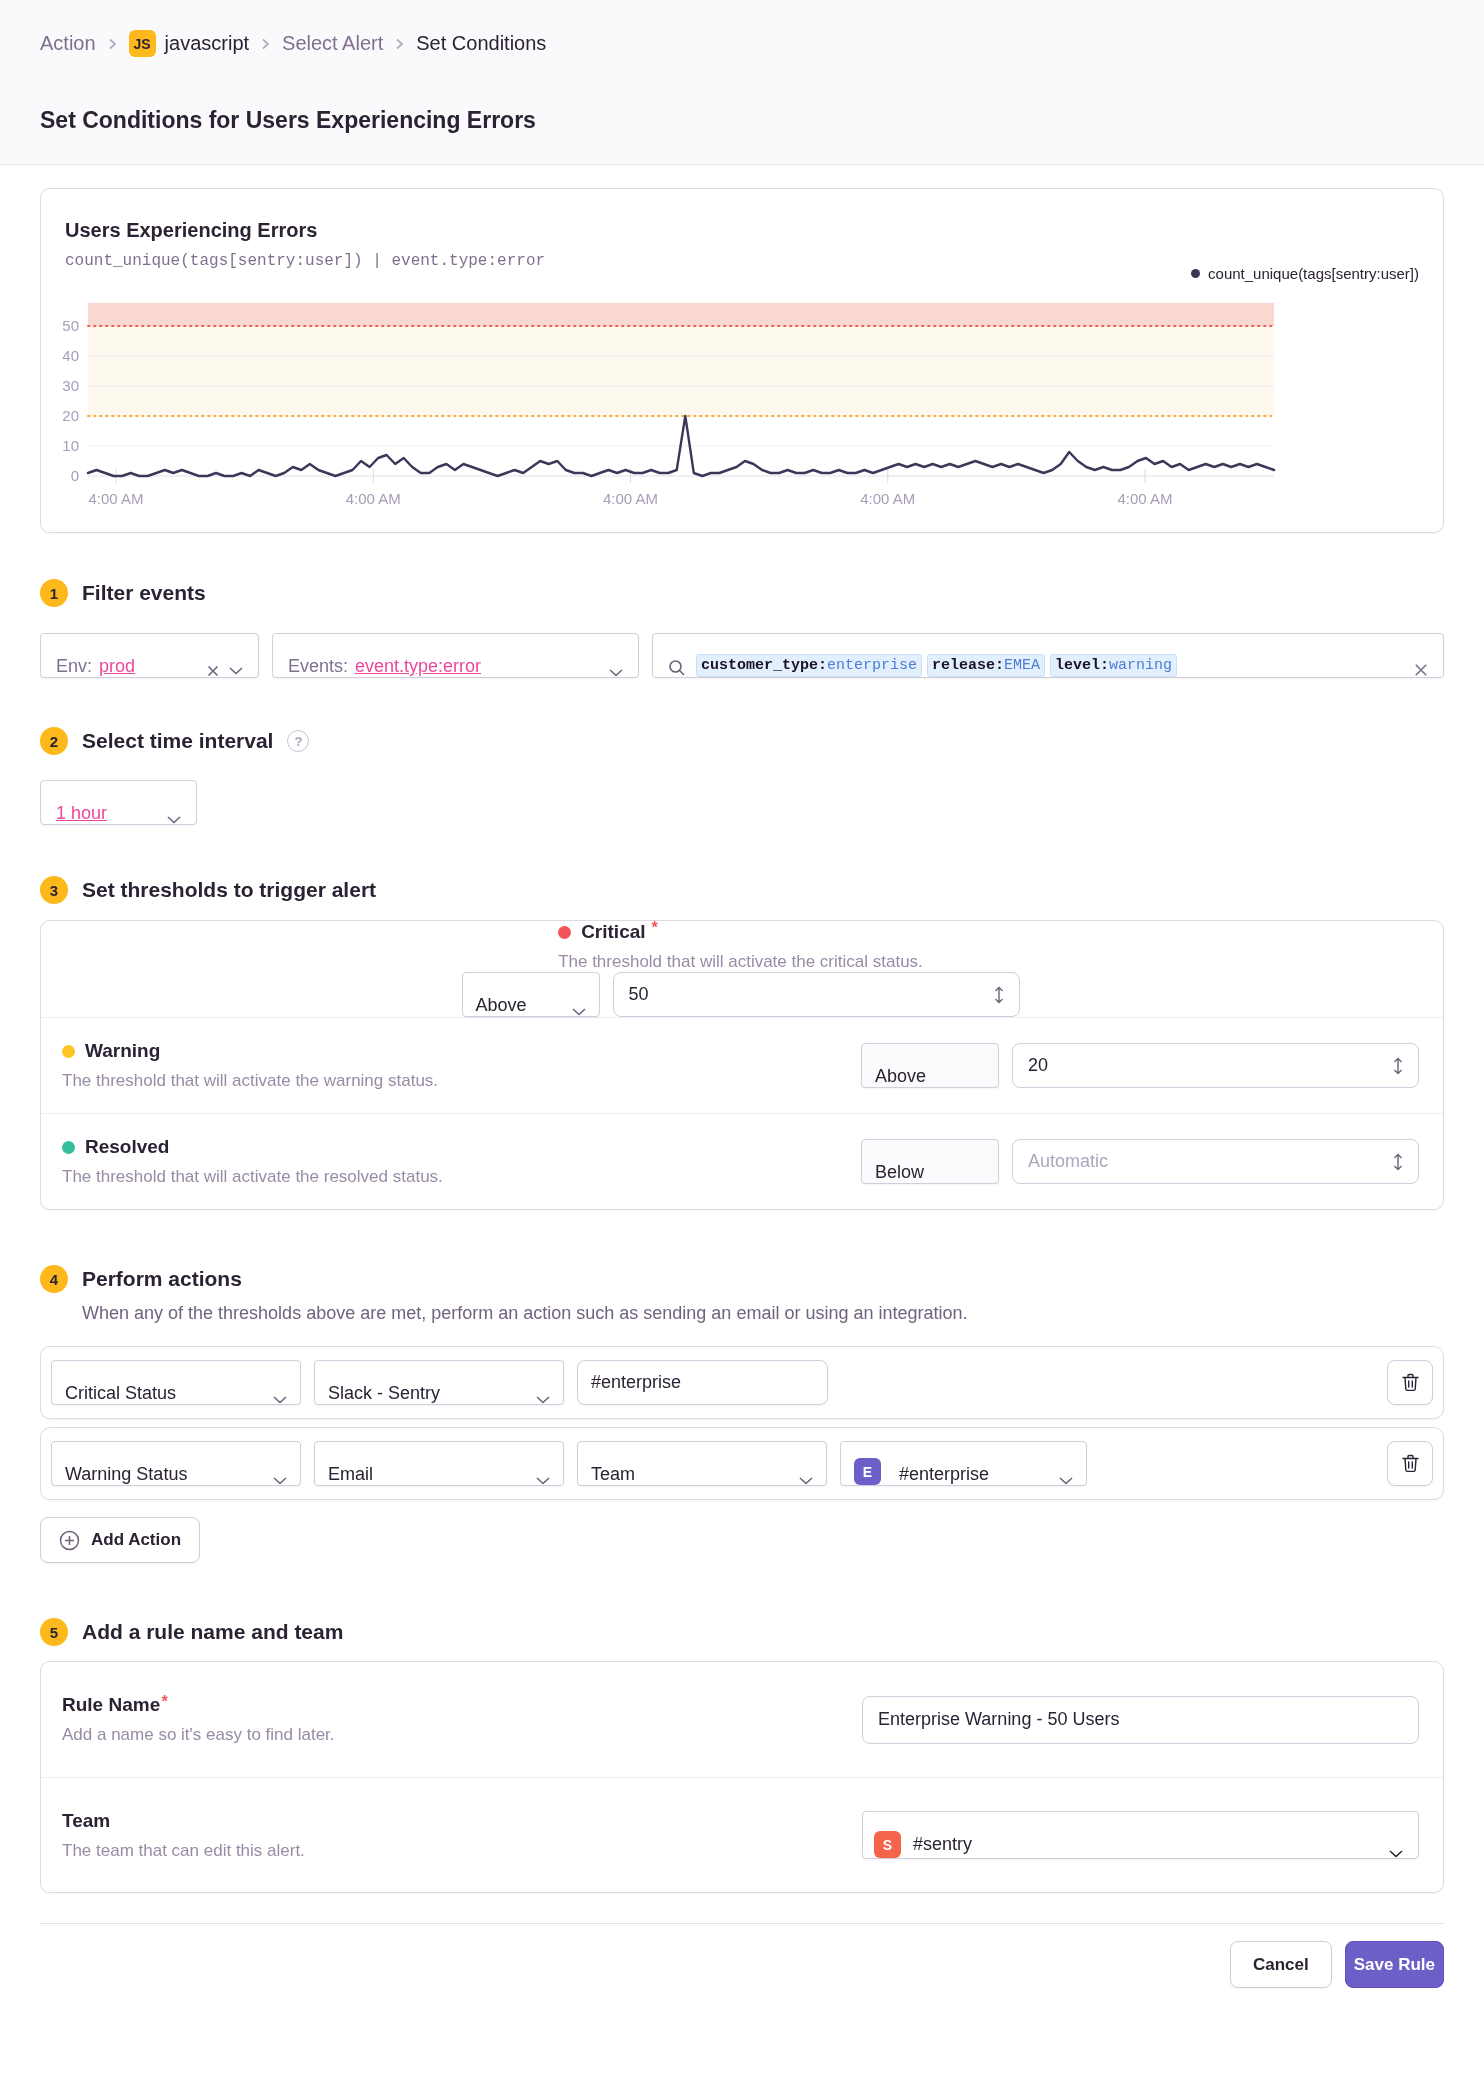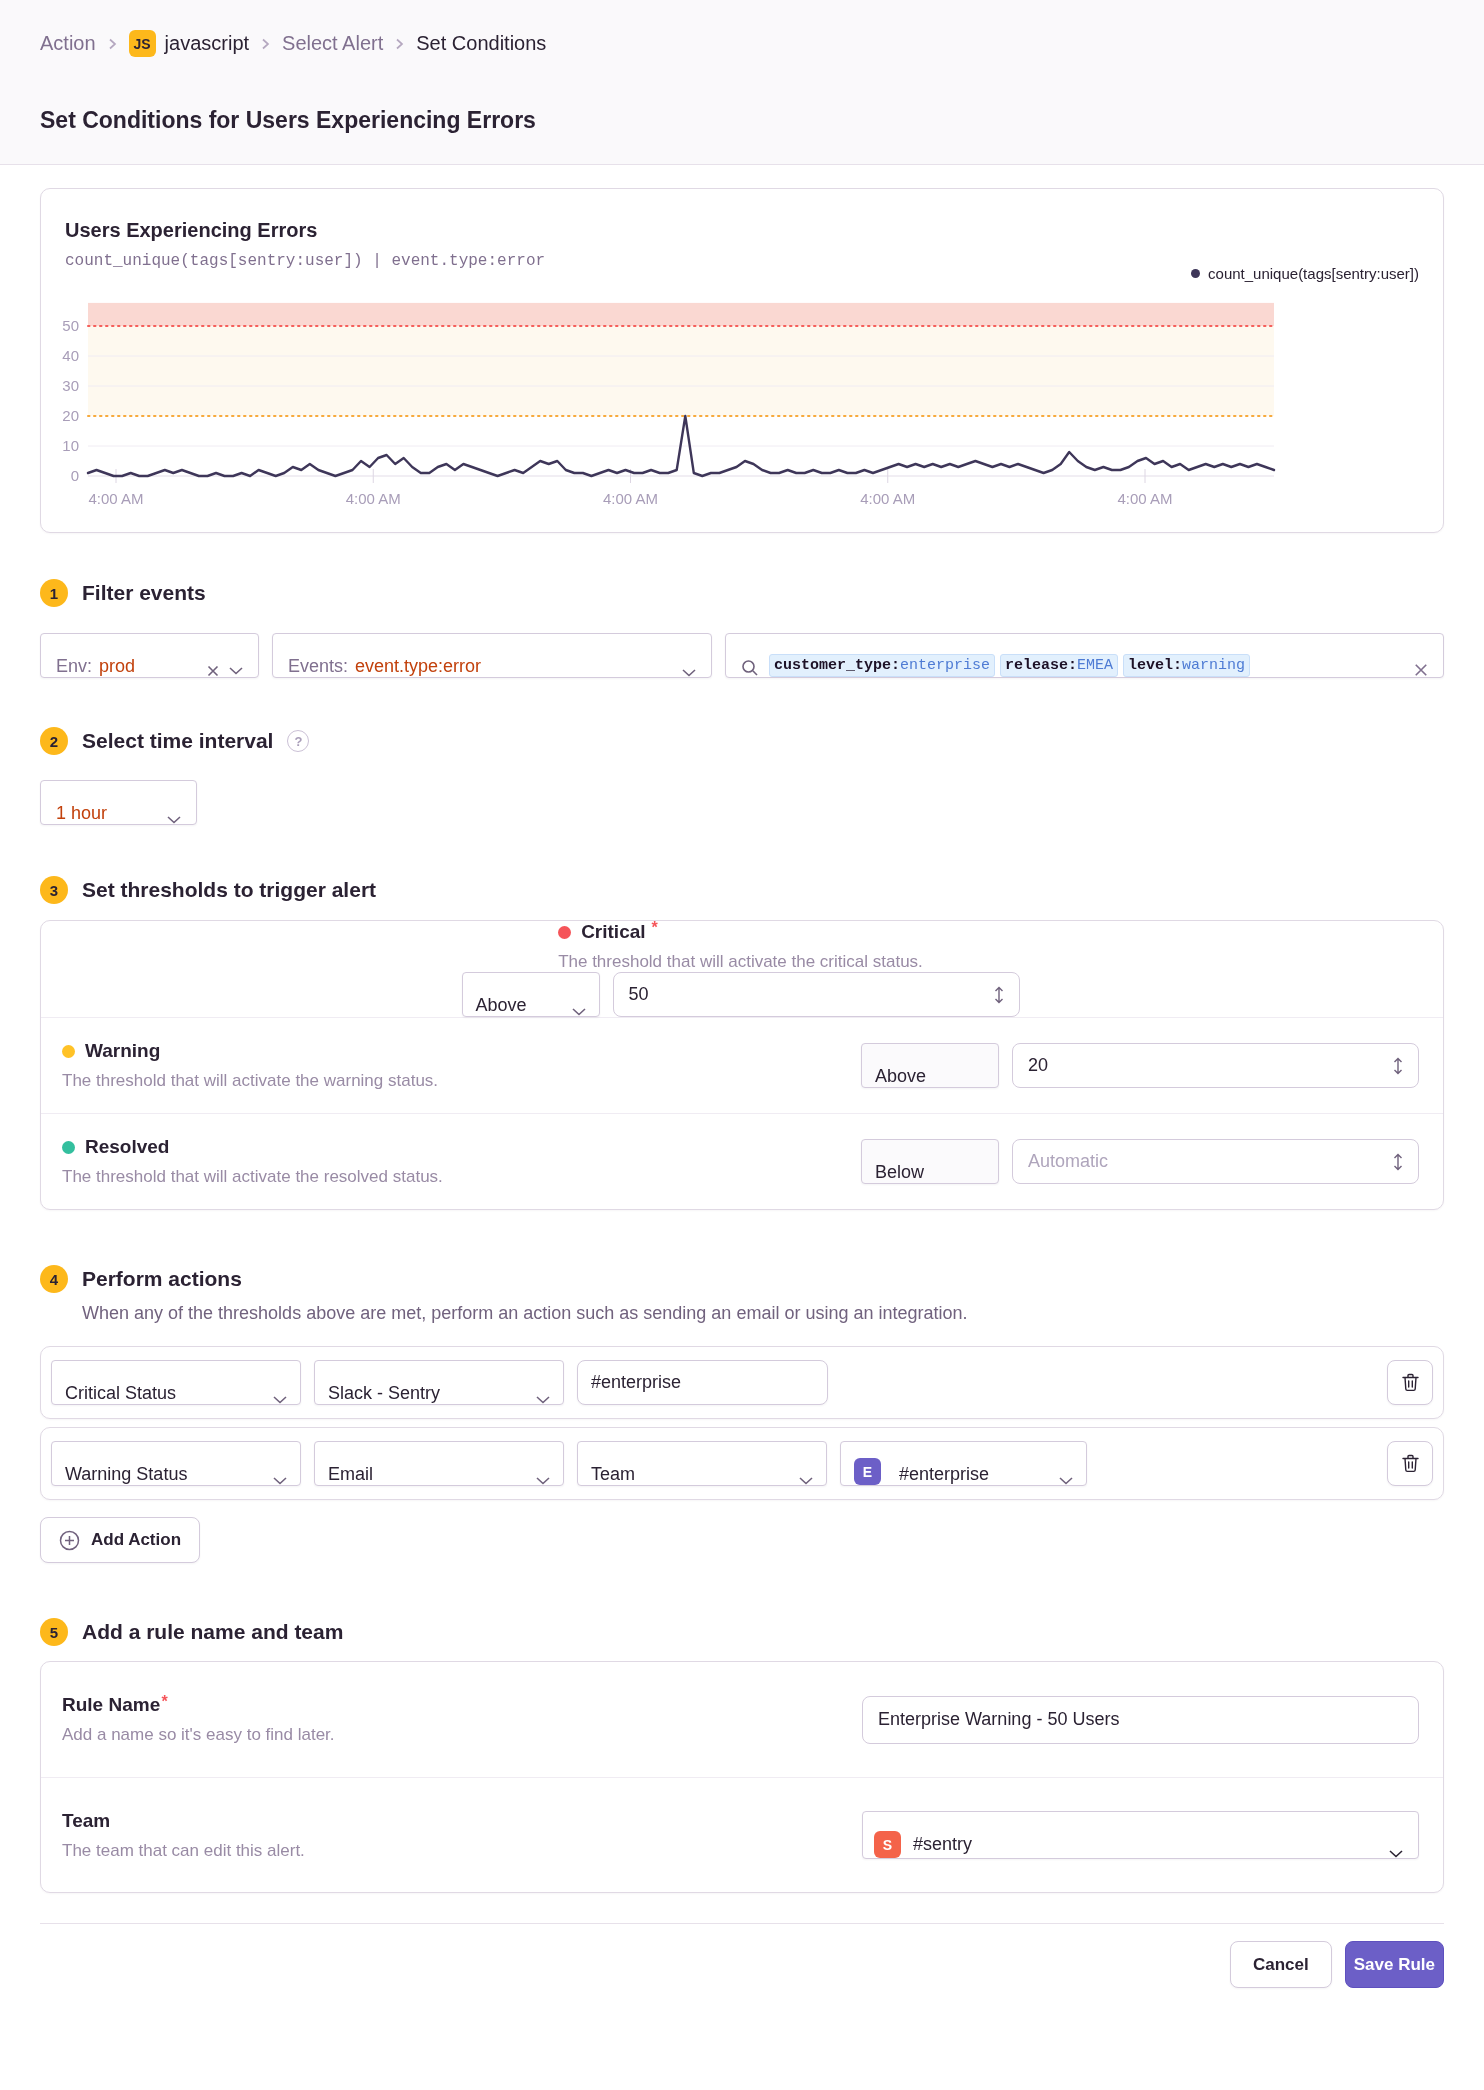--- a/index.html
+++ b/index.html
@@ -51,29 +51,29 @@
     font-size:13px; font-weight:700; display:flex; align-items:center; justify-content:center; cursor:pointer; }
 
   
   .filter-row { display:flex; gap:13px; margin-top:26px; }
   .control { height:45px; border:1px solid #D4CBDC; border-radius:4px; background:#fff;
     display:flex; align-items:flex-end; padding:0 15px; font-size:18px; cursor:pointer;
     box-shadow:0 1px 2px rgba(43,34,51,0.05); }
   .ctl-label { color:#80708F; margin-right:7px; }
   .ctl-icons { margin-left:auto; display:flex; align-items:center; gap:10px; color:#6F617C; }
   .env-select { width:219px; }
-  .events-select { width:440px; }
+  .events-select { width:367px; }
   .search-box { flex:1; cursor:text; gap:10px; }
   .tokens { display:flex; gap:5px; font-family:"Liberation Mono", monospace; font-size:15px; }
   .token { background:#E2F0FD; border:1px solid #C9DFF9; border-radius:3px; padding:2px 4px; cursor:pointer; }
   .token b { color:#1D1127; font-weight:700; }
   .token i { font-style:normal; color:#4E7BD4; }
 
   .interval-select { width:157px; margin-top:25px; }
-  .sel-value { color:#c2410c; }
+  .sel-value { color:#ec4899;text-decoration:underline; }
 
   
   .thresh-card { margin-top:16px; }
   .t-row { display:flex; align-items:center; height:96px; padding:0 24px 0 21px; border-top:1px solid #F0ECF3; }
   .t-row:first-child { border-top:none;flex-direction:column; }
   .t-info { flex:1; }
   .t-name { display:flex; align-items:center; gap:10px; font-size:19px; font-weight:600; }
   .dot { width:13px; height:13px; border-radius:50%; flex:none; }
   .req { color:#F55459; font-size:16px; margin-left:-4px; position:relative; top:-4px; }
   .t-desc { margin-top:9px; font-size:17px; color:#998BA5; }

